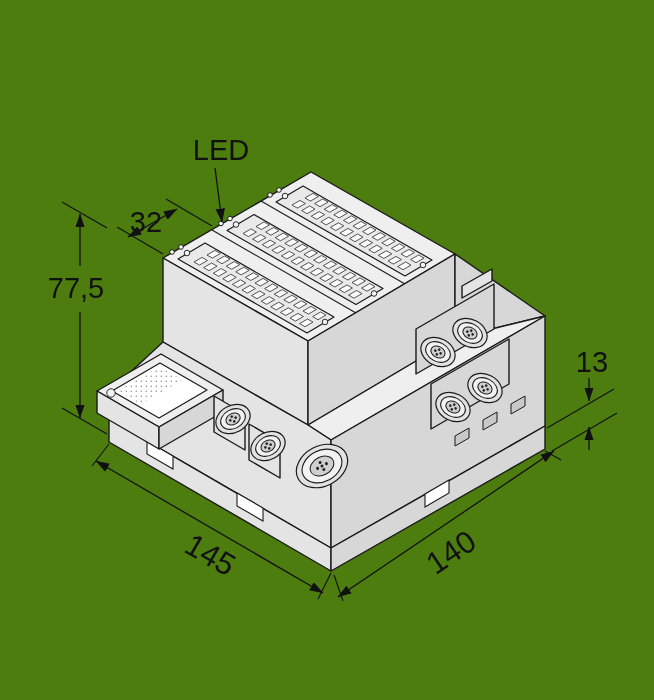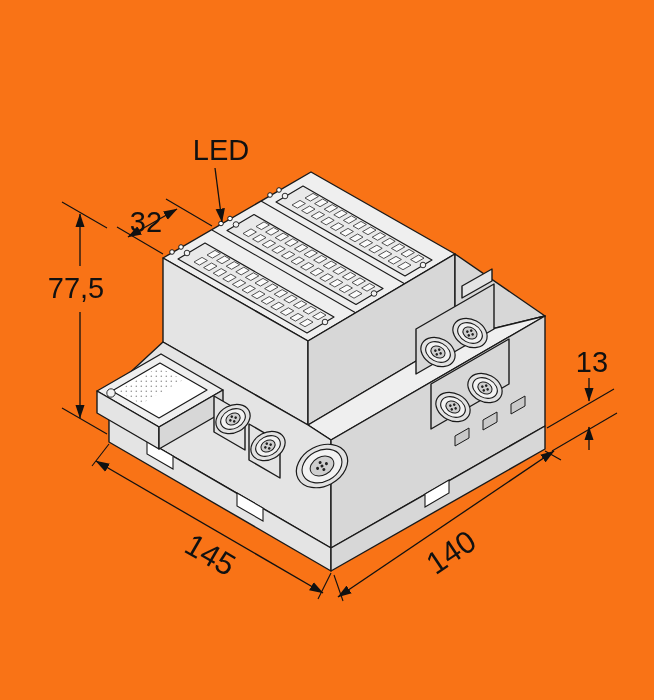--- a/index.html
+++ b/index.html
@@ -1,17 +1,17 @@
 <!DOCTYPE html>
 <html><head>
 <meta charset="utf-8">
 <title>Technical Dimension Drawing</title>
 <style>
   html,body{margin:0;padding:0;background:#ffffff;}
-  .stage{position:relative;width:654px;height:700px;background:#f97316;overflow:hidden;
+  .stage{position:relative;width:654px;height:700px;background:#4d7c0f;overflow:hidden;
          font-family:"Liberation Sans",sans-serif;text-align:center;}
   svg{display:block;}
   .face-top{fill:#efefef;stroke:#1a1a1a;stroke-width:1.4;stroke-linejoin:round;}
   .face-left{fill:#e4e4e4;stroke:#1a1a1a;stroke-width:1.4;stroke-linejoin:round;}
   .face-right{fill:#d7d7d7;stroke:#1a1a1a;stroke-width:1.4;stroke-linejoin:round;}
   .cover{fill:#e9e9e9;stroke:#1a1a1a;stroke-width:1.2;stroke-linejoin:round;}
   .seam{stroke:#1a1a1a;stroke-width:1.1;fill:none;}
   .ledwin{fill:#fbfbfb;stroke:#2a2a2a;stroke-width:.8;}
   .screw{fill:#f2f2f2;stroke:#1a1a1a;stroke-width:.9;}
   .leddot{fill:#ffffff;stroke:#1a1a1a;stroke-width:1;}

